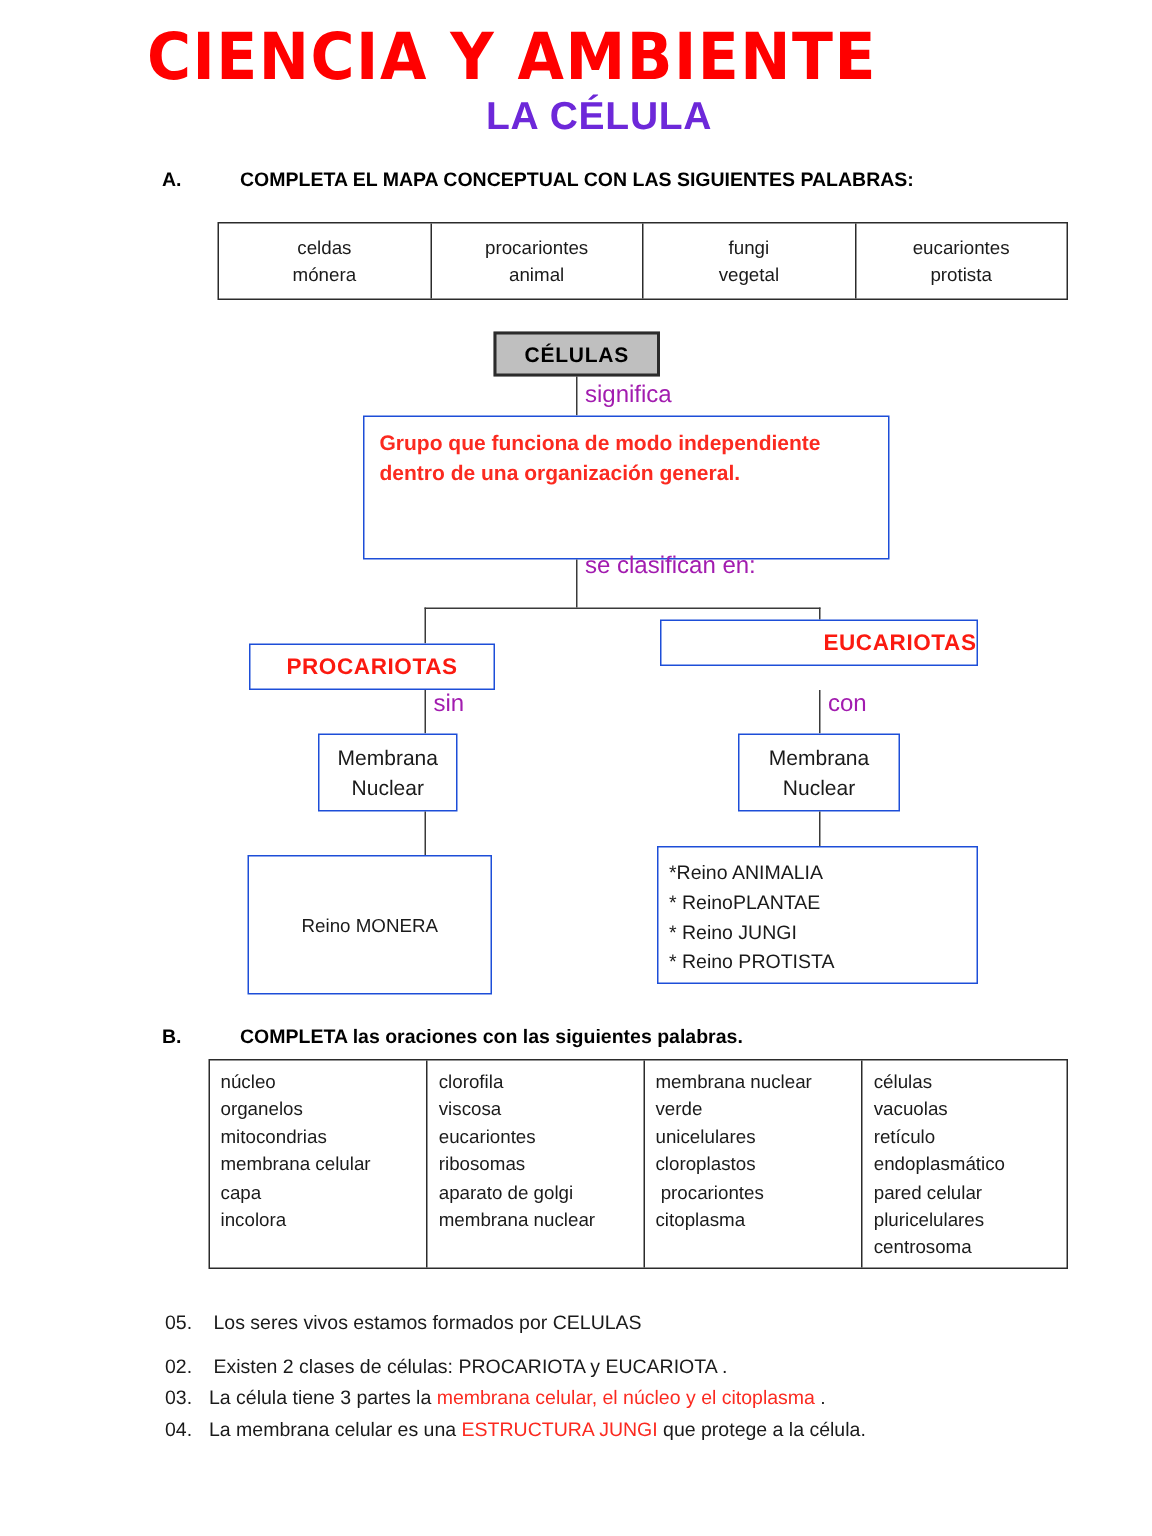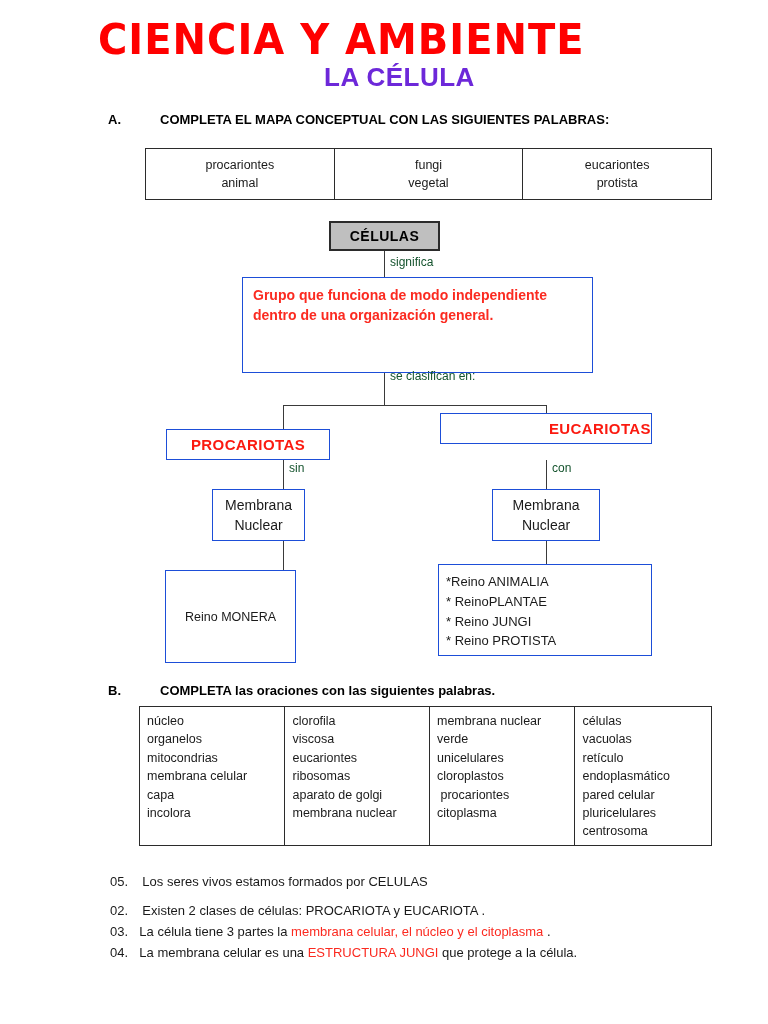--- a/index.html
+++ b/index.html
@@ -162,21 +162,21 @@
     flex-direction: column;
     align-items: center;
     justify-content: center;
     font-size: 14px;
     line-height: 1.45;
     color: #1a1a1a;
   }
   .box-monera {
     left: 165px;
     top: 570px;
-    width: 131px;
+    width: 163px;
     height: 93px;
     display: flex;
     align-items: center;
     justify-content: center;
     font-size: 12.5px;
     color: #1a1a1a;
   }
   .box-reinos {
     left: 438px;
     top: 564px;
@@ -197,22 +197,22 @@
     width: 1px;
     background: #3a3a3a;
   }
   .hline {
     position: absolute;
     height: 1px;
     background: #3a3a3a;
   }
   .conn-label {
     position: absolute;
-    font-size: 12px;
-    color: #14532d;
+    font-size: 16px;
+    color: #a21caf;
     white-space: nowrap;
   }
 
   
   .wordbank-b {
     position: absolute;
     left: 139px;
     top: 706px;
     width: 573px;
     height: 140px;
@@ -250,20 +250,24 @@
 
 <div class="page">
 
   <div class="title-main">CIENCIA Y AMBIENTE</div>
   <div class="title-sub">LA CÉLULA</div>
 
   <div class="sec-letter" style="left:108px; top:112px;">A.</div>
   <div class="sec-text" style="left:160px; top:112px;">COMPLETA EL MAPA CONCEPTUAL CON LAS SIGUIENTES PALABRAS:</div>
 
   <div class="wordbank-a">
+    <div class="wb-col">
+      <span>celdas</span>
+      <span>mónera</span>
+    </div>
     <div class="wb-col">
       <span>procariontes</span>
       <span>animal</span>
     </div>
     <div class="wb-col">
       <span>fungi</span>
       <span>vegetal</span>
     </div>
     <div class="wb-col">
       <span>eucariontes</span>

